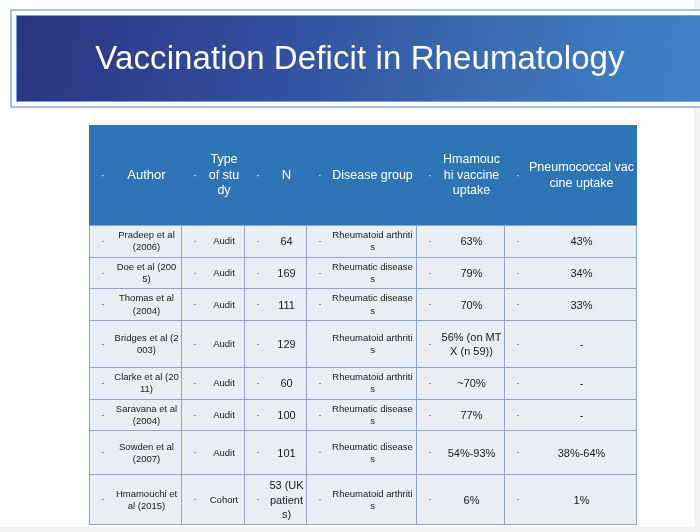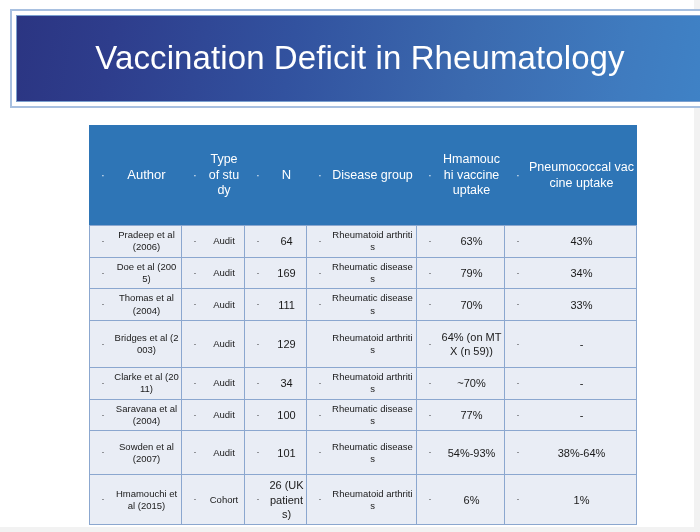--- a/index.html
+++ b/index.html
@@ -349,21 +349,21 @@
             </td>
           <td>
               <span class="cell nobullet">
                 <span class="bullet">·</span>
                 <span class="cell-text">Rheumatoid arthritis</span>
               </span>
             </td>
           <td class="big">
               <span class="cell">
                 <span class="bullet">·</span>
-                <span class="cell-text">64% (on MTX (n 59))</span>
+                <span class="cell-text">56% (on MTX (n 59))</span>
               </span>
             </td>
           <td class="big">
               <span class="cell">
                 <span class="bullet">·</span>
                 <span class="cell-text">-</span>
               </span>
             </td>
         </tr>
 
@@ -376,21 +376,21 @@
             </td>
           <td>
               <span class="cell">
                 <span class="bullet">·</span>
                 <span class="cell-text">Audit</span>
               </span>
             </td>
           <td class="big">
               <span class="cell">
                 <span class="bullet">·</span>
-                <span class="cell-text">34</span>
+                <span class="cell-text">60</span>
               </span>
             </td>
           <td>
               <span class="cell">
                 <span class="bullet">·</span>
                 <span class="cell-text">Rheumatoid arthritis</span>
               </span>
             </td>
           <td class="big">
               <span class="cell">
@@ -493,21 +493,21 @@
             </td>
           <td>
               <span class="cell">
                 <span class="bullet">·</span>
                 <span class="cell-text">Cohort</span>
               </span>
             </td>
           <td class="big">
               <span class="cell">
                 <span class="bullet">·</span>
-                <span class="cell-text">26 (UK patients)</span>
+                <span class="cell-text">53 (UK patients)</span>
               </span>
             </td>
           <td>
               <span class="cell">
                 <span class="bullet">·</span>
                 <span class="cell-text">Rheumatoid arthritis</span>
               </span>
             </td>
           <td class="big">
               <span class="cell">

